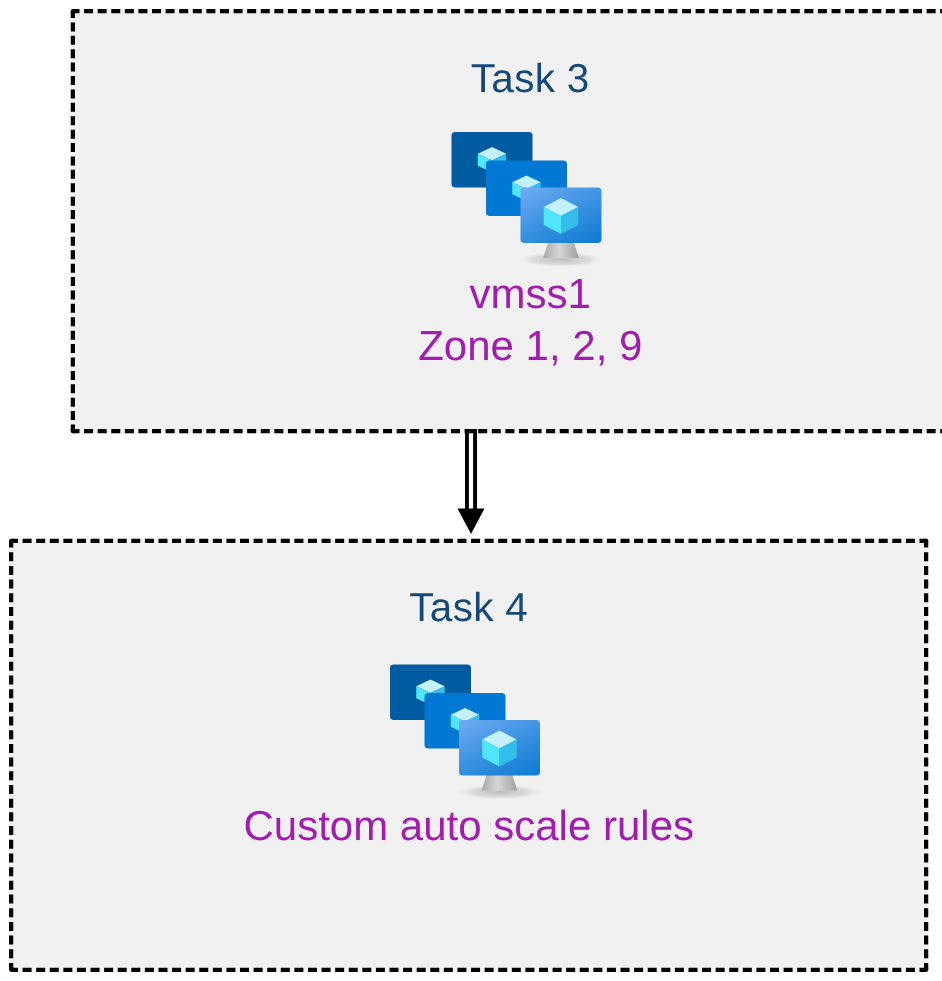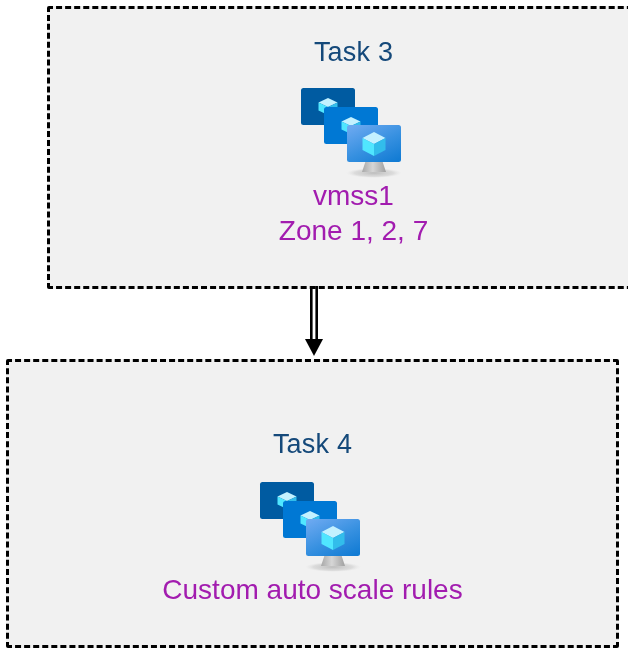--- a/index.html
+++ b/index.html
@@ -40,21 +40,20 @@
     top: 6px;
     width: 613px;
     height: 283px;
     margin-left: 41px;
   }
   #task-box-bottom {
     left: 6px;
     top: 359px;
     width: 613px;
     height: 289px;
-    justify-content: center;
   }
 
   .task-heading {
     color: #15497a;
     font-size: 27px;
     line-height: 1;
     font-weight: 400;
     letter-spacing: 0.2px;
     white-space: nowrap;
   }
@@ -143,21 +142,21 @@
         <g>
           <path d="M75 50 L86.5 56 L75 62 L63.5 56 Z" fill="#c3f1ff"></path>
           <path d="M63.5 56 L75 62 L75 74 L63.5 68 Z" fill="#50e6ff"></path>
           <path d="M86.5 56 L75 62 L75 74 L86.5 68 Z" fill="#32bdeb"></path>
         </g>
       </g>
     </svg>
 
     <div class="caption">
       <div>vmss1</div>
-      <div>Zone 1, 2, 7</div>
+      <div>Zone 1, 2, 9</div>
     </div>
   </div>
 
   <svg id="connector-arrow" viewBox="0 0 28 72">
     <g>
       <rect x="10" y="0" width="2.6" height="57" fill="#000000"></rect>
       <rect x="15.4" y="0" width="2.6" height="57" fill="#000000"></rect>
       <path d="M5 53 L23 53 L14 70 Z" fill="#000000"></path>
     </g>
   </svg>

